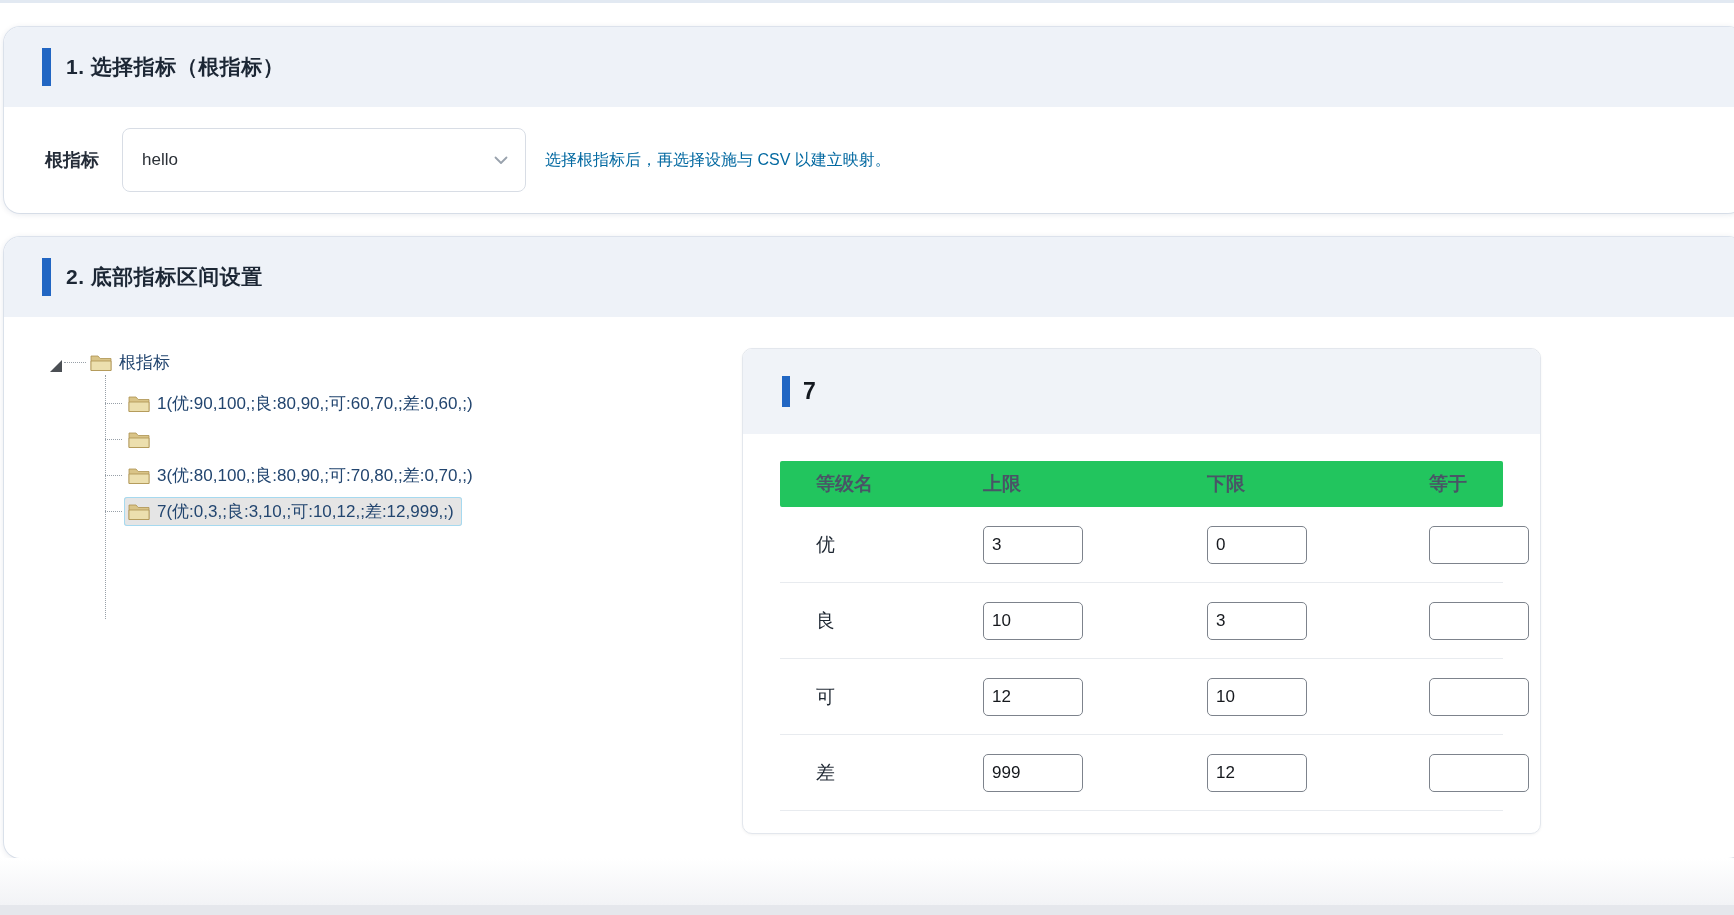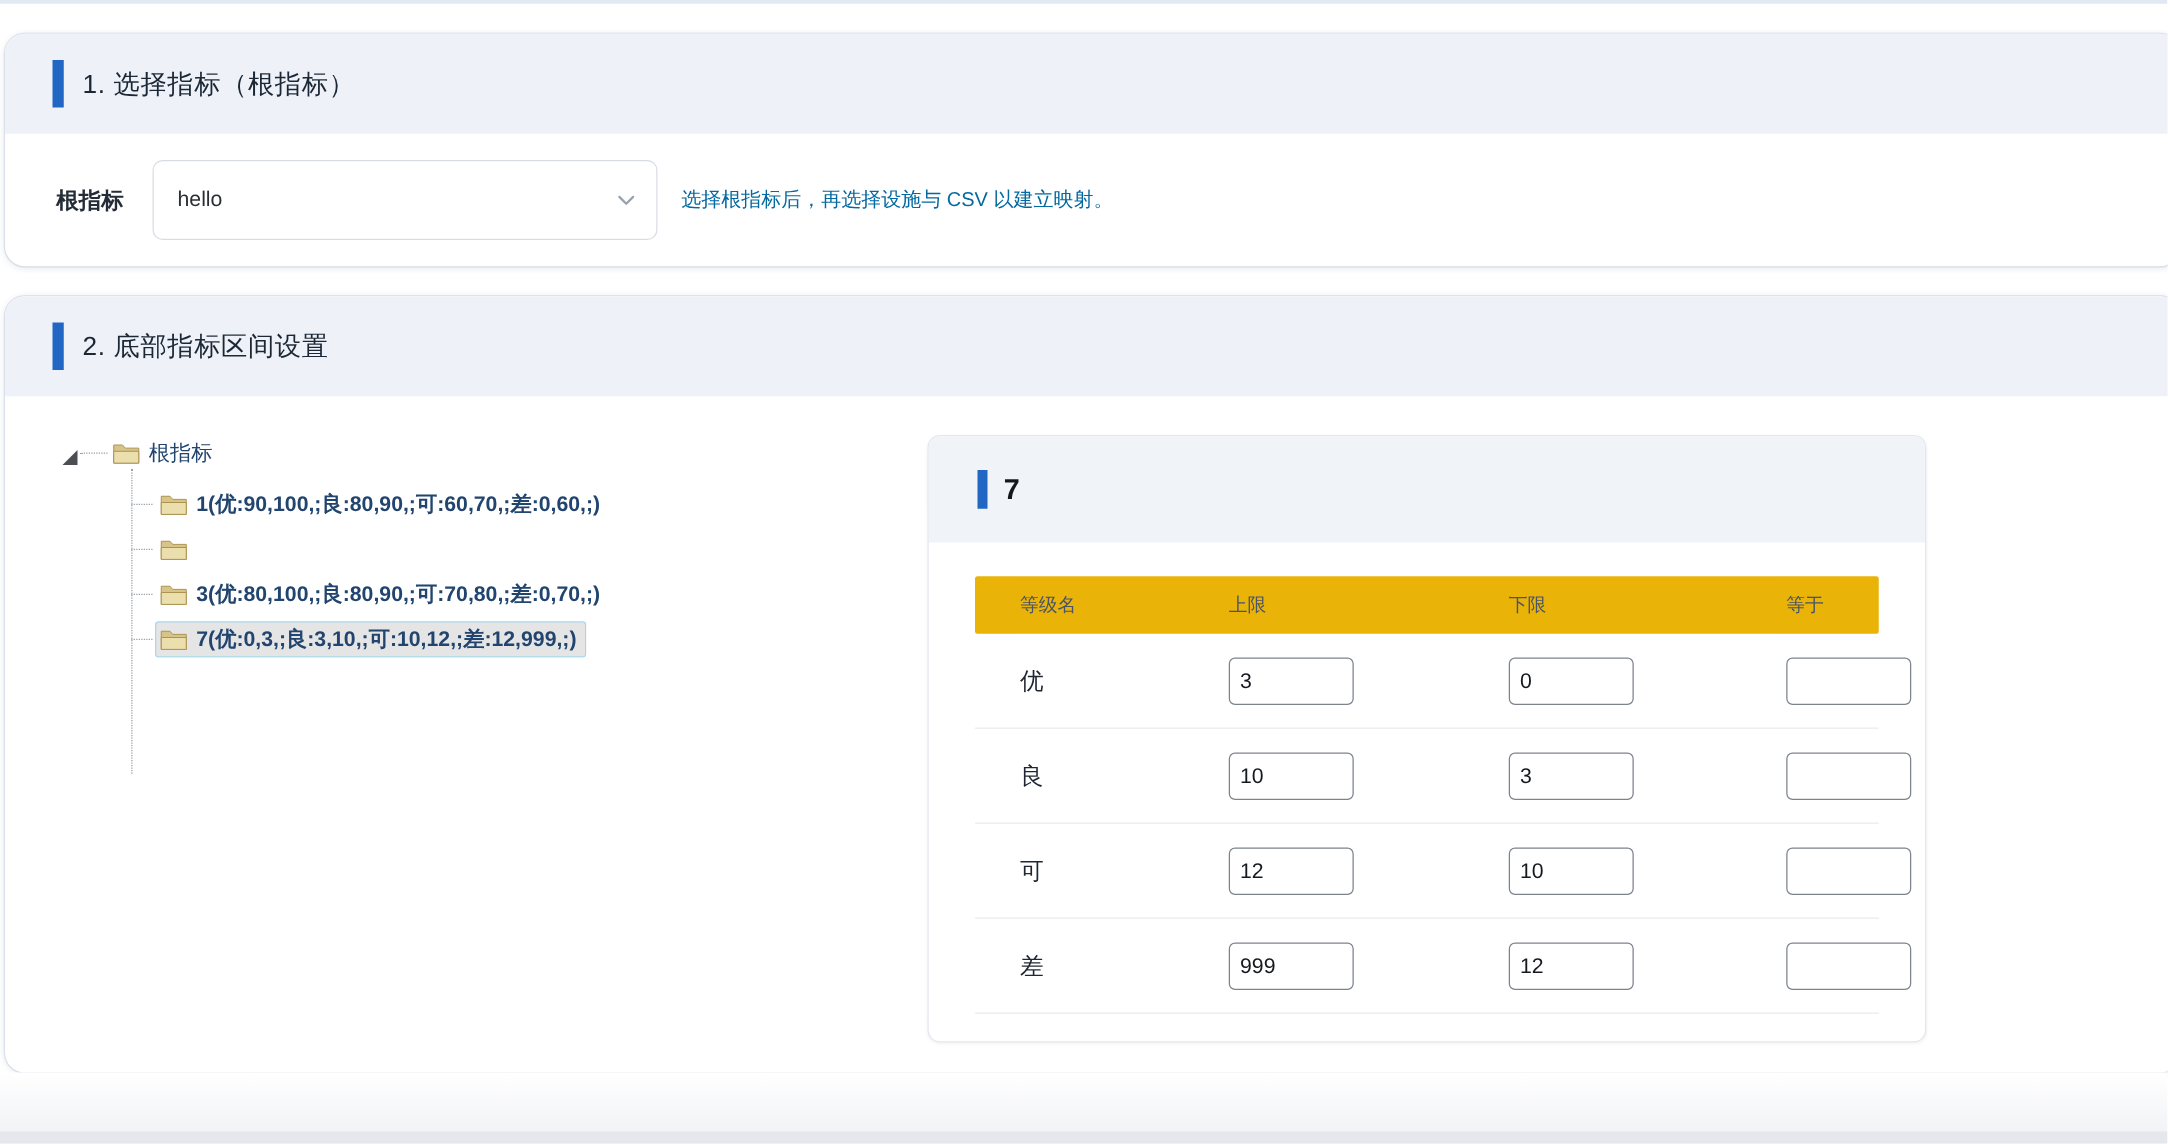--- a/index.html
+++ b/index.html
@@ -26,21 +26,21 @@
     overflow:hidden;
   }
   .card1 { top:27px;  height:186px; }
   .card2 { top:237px; height:621px; }
 
   .card-header {
     height:80px; background:#eef2f8; display:flex; align-items:center;
     padding-left:38px;
   }
   .accent-bar { width:9px; height:38px; background:#2166c3; margin-right:15px; flex:0 0 auto; }
-  .card-title { font-size:21px; font-weight:normal; color:#1c2735; letter-spacing:.5px; }
+  .card-title { font-size:21px; font-weight:bold; color:#1c2735; letter-spacing:.5px; }
 
   
   .form-row {
     position:absolute; top:80px; left:0; right:0; height:106px;
     display:flex; align-items:center; padding-left:41px;
   }
   .form-label { font-size:18px; font-weight:bold; color:#242c38; margin-right:23px; }
   .select-box {
     width:404px; height:64px; background:#fff; border:1px solid #d8dde5; border-radius:8px;
     display:flex; align-items:center; justify-content:space-between;
@@ -57,21 +57,21 @@
     border-bottom:12px solid #4b4f54; margin-top:8px; cursor:pointer; flex:0 0 auto;
   }
   .root-stub { width:22px; border-top:1px dotted #98a0a8; margin:0 0 0 2px; }
   .tree-node {
     display:inline-flex; align-items:center; padding:3px 8px 3px 4px; border-radius:3px;
     cursor:pointer; white-space:nowrap;
   }
   .tree-node.selected { background:#e5e5e5; box-shadow:0 0 0 1px #a6d9ef inset; }
   .folder-icon { width:22px; height:19px; margin-right:7px; flex:0 0 auto; }
   .tree-label { font-size:17px; color:#22456f; }
-  .tree-children { position:relative; margin-top:6px;font-weight:bold; }
+  .tree-children { position:relative; margin-top:6px; }
   .tree-children .vline {
     position:absolute; left:55px; top:-10px; height:244px; width:0;
     border-left:1px dotted #98a0a8;
   }
   .tree-row { position:relative; height:36px; display:flex; align-items:center; padding-left:74px; }
   .tree-row::before {
     content:""; position:absolute; left:55px; top:50%; width:17px; height:0;
     border-top:1px dotted #98a0a8;
   }
 
@@ -84,22 +84,22 @@
   .panel-header { height:85px; background:#f0f3f8; display:flex; align-items:center; padding-left:39px; }
   .panel-accent { width:8px; height:31px; background:#2166c3; margin-right:13px; }
   .panel-title  { font-size:23px; font-weight:bold; color:#13181f; }
 
   .grade-table { margin:27px 37px 0; }
   .t-header, .t-row {
     display:grid; grid-template-columns:167px 224px 222px 1fr;
     align-items:center; padding-left:36px;
   }
   .t-header {
-    height:46px; background:#eab308; border-radius:2px;
-    font-size:15px; font-weight:normal; color:#495466;
+    height:46px; background:#22c55e; border-radius:2px;
+    font-size:19px; font-weight:bold; color:#495466;
   }
   .t-row { height:76px; border-bottom:1px solid #e8ebef; }
   .grade-name { font-size:19px; color:#1d2631; }
   .cell-input {
     width:100px; height:38px; border:1px solid #7d838c; border-radius:5px;
     background:#fff; font-size:17px; color:#15181d; padding:0 8px;
     font-family:"Liberation Sans", "DejaVu Sans", sans-serif;
   }
 </style>
 </head>

